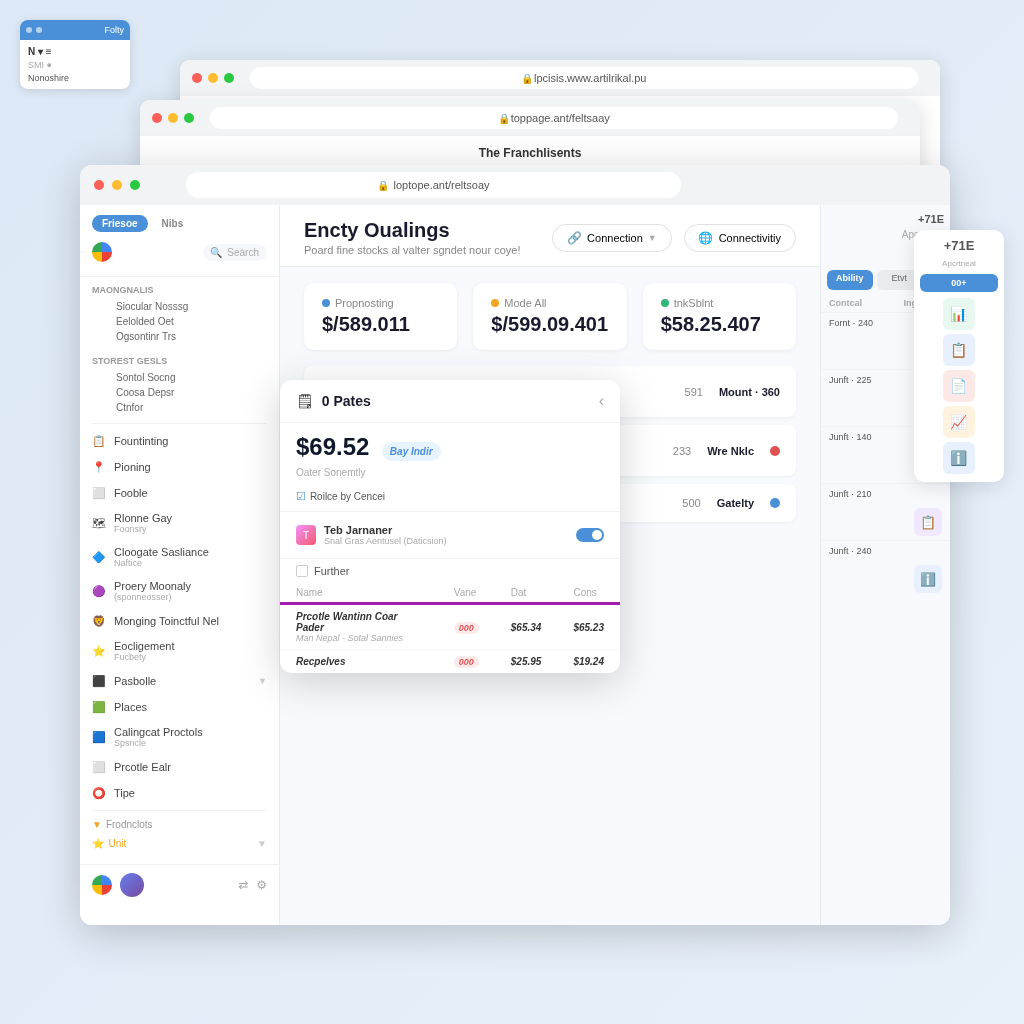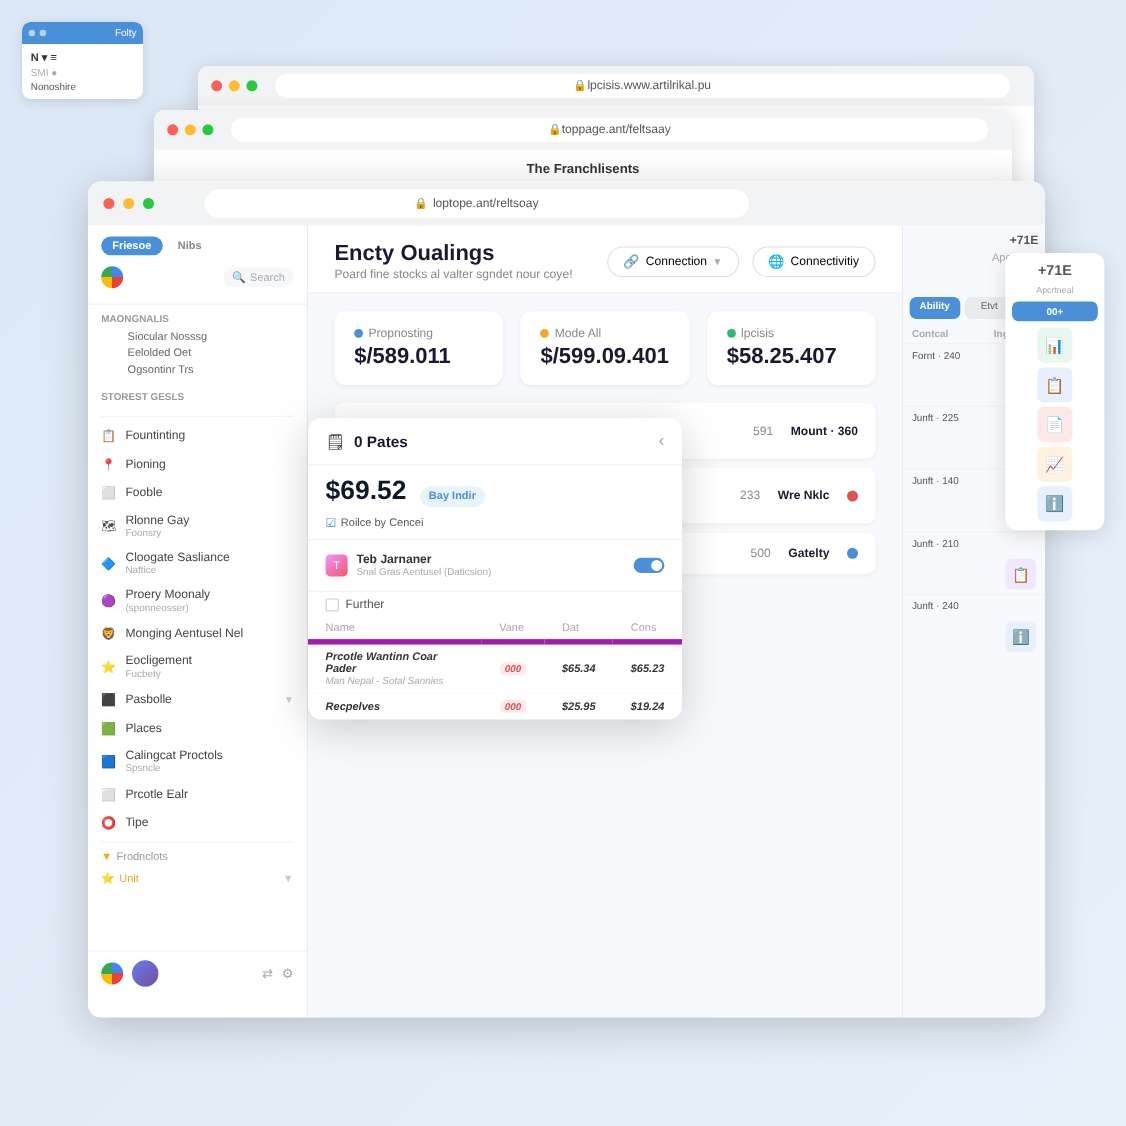--- a/index.html
+++ b/index.html
@@ -398,20 +398,21 @@
     .card-amount { font-size: 24px; font-weight: 800; color: #0f172a; }
     .pay-badge {
       display: inline-block;
       background: #e8f4fd;
       color: #4a90d9;
       font-size: 10px;
       font-weight: 600;
       padding: 4px 8px;
       border-radius: 10px;
       margin-left: 8px;
+      font-style: italic;
     }
     .card-meta { font-size: 10px; color: #aaa; padding: 2px 16px 8px; }
     .card-badges-row {
       display: flex;
       gap: 8px;
       padding: 4px 16px 8px;
     }
     .badge-item {
       display: flex;
       align-items: center;
@@ -459,21 +460,21 @@
       height: 12px;
       border: 1.5px solid #ccc;
       border-radius: 2px;
     }
     .checkbox-label { font-size: 11px; color: #555; }
     .table-mini {
       width: 100%;
       border-collapse: collapse;
       font-size: 10px;
     }
-    .table-mini thead tr { border-bottom: 5px solid #a21caf; }
+    .table-mini thead tr { border-bottom: 3px solid #a21caf; }
     .table-mini th {
       padding: 4px 16px;
       color: #aaa;
       font-weight: 500;
       text-align: left;
     }
     .table-mini td {
       padding: 6px 16px;
       color: #333;
       font-style: italic;
@@ -754,20 +755,25 @@
         <div class="sidebar-section-title">Maongnalis</div>
         <div class="sidebar-submenu">
           <div>Siocular Nosssg</div>
           <div>Eelolded Oet</div>
           <div>Ogsontinr Trs</div>
         </div>
       </div>
 
       <div class="sidebar-section">
         <div class="sidebar-section-title">Storest Gesls</div>
+        <div class="sidebar-submenu">
+          <div>Sontol Socng</div>
+          <div>Coosa Depsr</div>
+          <div>Ctnfor</div>
+        </div>
       </div>
 
       <div class="sidebar-divider"></div>
 
       <div class="sidebar-item">
         <span class="sidebar-icon">📋</span>
         <span>Fountinting</span>
       </div>
       <div class="sidebar-item">
         <span class="sidebar-icon">📍</span>
@@ -793,21 +799,21 @@
       </div>
       <div class="sidebar-item">
         <span class="sidebar-icon">🟣</span>
         <div>
           <div>Proery Moonaly</div>
           <div style="font-size:9px;color:#aaa;">(sponneosser)</div>
         </div>
       </div>
       <div class="sidebar-item">
         <span class="sidebar-icon">🦁</span>
-        <span>Monging Aentusel Nel</span>
+        <span>Monging Toinctful Nel</span>
       </div>
       <div class="sidebar-item">
         <span class="sidebar-icon">⭐</span>
         <div>
           <div>Eocligement</div>
           <div style="font-size:9px;color:#aaa;">Fucbety</div>
         </div>
       </div>
       <div class="sidebar-item has-arrow">
         <div style="display:flex;align-items:center;gap:8px;">
@@ -889,21 +895,21 @@
         <div class="stat-card">
           <div class="stat-label">
             <div class="stat-dot" style="background:#f5a623;"></div>
             <span>Mode All</span>
           </div>
           <div class="stat-value">$/599.09.401</div>
         </div>
         <div class="stat-card">
           <div class="stat-label">
             <div class="stat-dot" style="background:#2db87a;"></div>
-            <span>lpcisis</span>
+            <span>tnkSblnt</span>
           </div>
           <div class="stat-value">$58.25.407</div>
         </div>
       </div>
 
       <div class="main-list">
         <div class="list-row">
           <div class="list-row-left">
             <div class="list-num">
               <span>1 &gt;</span>
@@ -1008,20 +1014,23 @@
   <div class="card-header">
     <div class="card-header-left">
       <span style="font-size:14px;">🗒</span>
       <span class="card-title">0 Pates</span>
     </div>
     <span class="card-close">‹</span>
   </div>
   <div class="card-amount-row">
     <span class="card-amount">$69.52</span>
     <span class="pay-badge">Bay Indir</span>
+  </div>
+  <div class="card-meta">
+    <span>Oater Sonemtly</span>
   </div>
   <div class="card-badges-row">
     <div class="badge-item">
       <span class="badge-check">☑</span>
       <span>Roilce by Cencei</span>
     </div>
   </div>
   <div class="card-divider"></div>
   <div class="card-section">
     <div class="card-sub-row">

